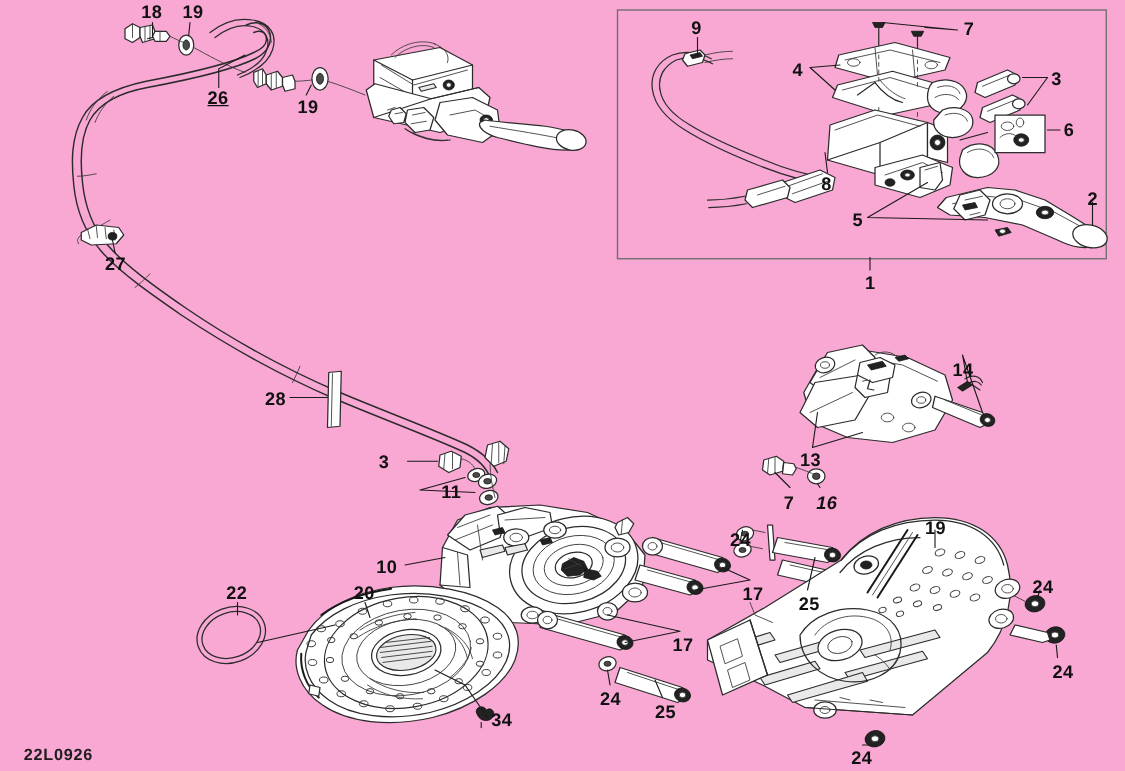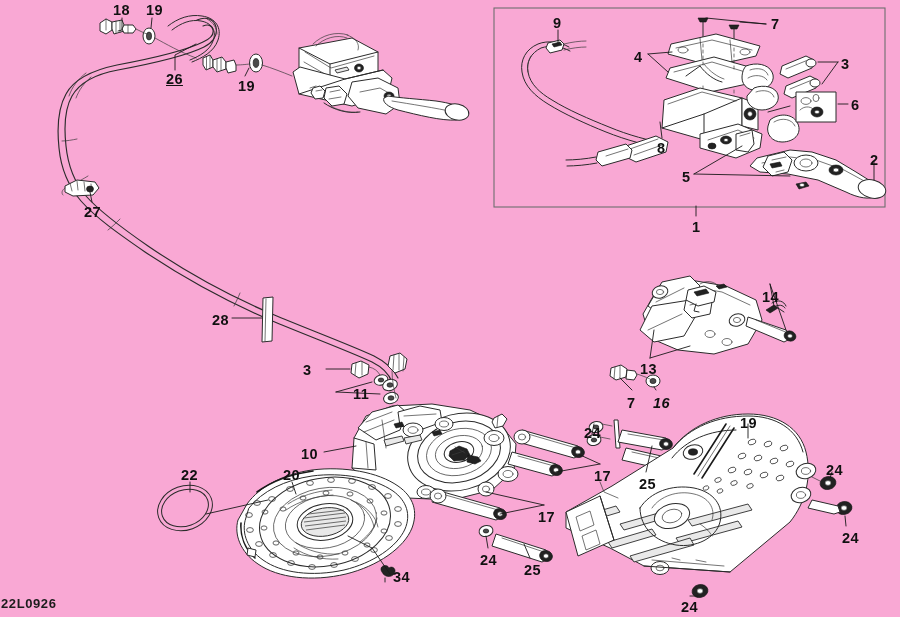--- a/index.html
+++ b/index.html
@@ -34,21 +34,21 @@
     font-weight:bold;
     font-size:14.5px;
     color:#111;
     letter-spacing:0.4px;
     line-height:1;
     white-space:nowrap;
     user-select:none;
   }
   .code{
     position:absolute;
-    left:1px;bottom:6px;
+    left:19px;bottom:6px;
     font-family:"Liberation Sans", sans-serif;
     font-weight:bold;
     font-size:13px;
     color:#1c1c1c;
     letter-spacing:0.6px;
   }
 </style>
 </head>
 <body>
 

